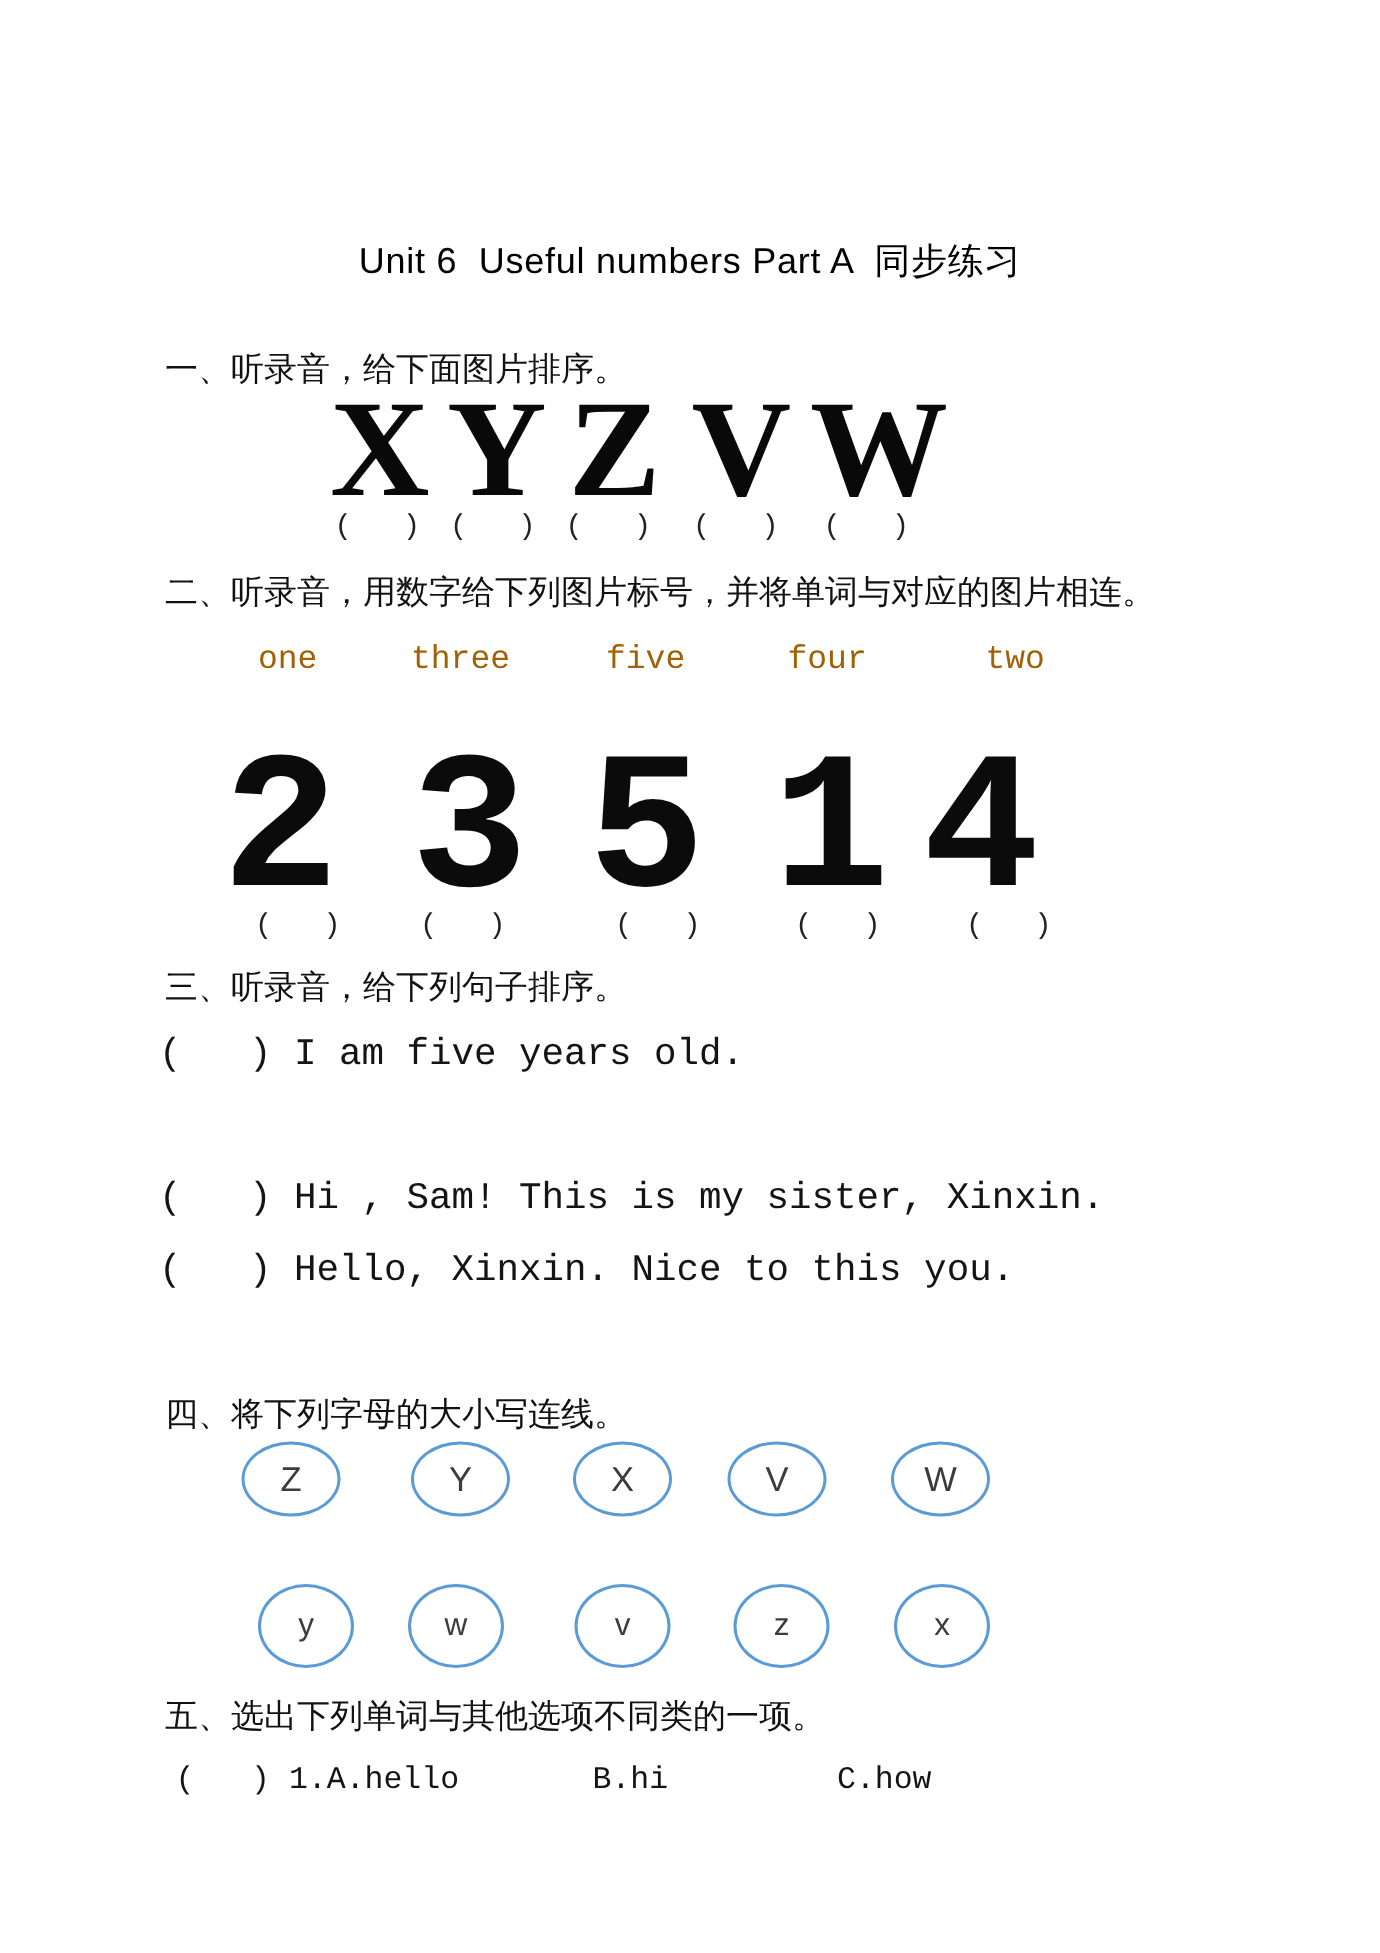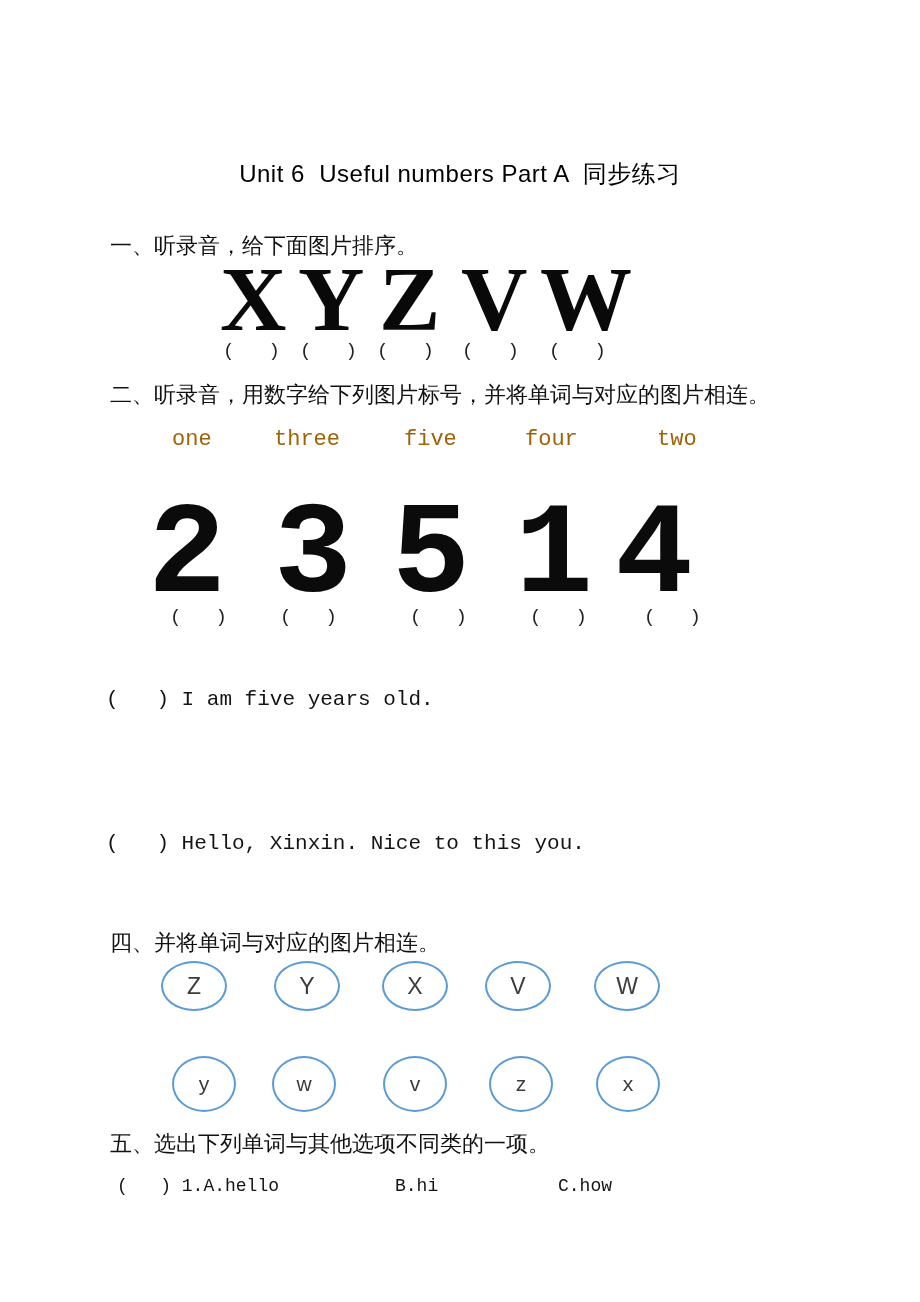--- a/index.html
+++ b/index.html
@@ -12,28 +12,28 @@
            font-family:Liberation Mono, monospace;white-space:pre;}
   .bigletter{position:absolute;top:246px;height:66px;line-height:66px;
              font-family:"Liberation Serif",serif;font-weight:bold;font-size:92px;color:#090909;}
   .slot{position:absolute;font-family:"Liberation Mono",monospace;font-size:19px;
         color:#222;white-space:pre;}
   .word{position:absolute;top:407px;font-family:"Liberation Mono",monospace;
         font-size:22px;color:#a16207;}
   .bignum{position:absolute;top:482px;height:110px;line-height:110px;
           font-family:"Liberation Mono",monospace;font-weight:bold;font-size:130px;color:#0b0b0b;}
   .sentence{position:absolute;left:106px;font-family:"Liberation Mono",monospace;
-            font-size:21px;color:#141414;white-space:pre;}
+            font-size:25px;color:#141414;white-space:pre;}
   .oval{position:absolute;border:2px solid #5b9bd5;border-radius:50%;background:#fff;
         display:flex;align-items:center;justify-content:center;
         font-family:"Liberation Sans",sans-serif;color:#3c3c3c;}
   .oval-u{width:62px;height:46px;top:941px;font-size:23px;}
   .oval-l{width:60px;height:52px;top:1036px;font-size:21px;}
   .qline{position:absolute;top:1156px;font-family:"Liberation Mono",monospace;
-         font-size:18px;color:#141414;white-space:pre;}
+         font-size:21px;color:#141414;white-space:pre;}
 </style>
 </head>
 <body>
 
 <div class="page">
 
   <div class="title">Unit 6  Useful numbers Part A  同步练习</div>
 
   <div class="heading" style="top:211px">一、听录音，给下面图片排序。</div>
   <div class="bigletter" style="left:220px">X</div>
@@ -57,24 +57,26 @@
   <div class="bignum" style="left:274px">3</div>
   <div class="bignum" style="left:392px">5</div>
   <div class="bignum" style="left:515px">1</div>
   <div class="bignum" style="left:615px">4</div>
   <div class="slot" style="left:170px;top:586px">(   )</div>
   <div class="slot" style="left:280px;top:586px">(   )</div>
   <div class="slot" style="left:410px;top:586px">(   )</div>
   <div class="slot" style="left:530px;top:586px">(   )</div>
   <div class="slot" style="left:644px;top:586px">(   )</div>
 
+  <div class="heading" style="top:623px">三、听录音，给下列句子排序。</div>
   <div class="sentence" style="top:668px">(   ) I am five years old.</div>
+  <div class="sentence" style="top:764px">(   ) Hi , Sam! This is my sister, Xinxin.</div>
   <div class="sentence" style="top:812px">(   ) Hello, Xinxin. Nice to this you.</div>
 
-  <div class="heading" style="top:908px">四、并将单词与对应的图片相连。</div>
+  <div class="heading" style="top:908px">四、将下列字母的大小写连线。</div>
   <div class="oval oval-u" style="left:161px">Z</div>
   <div class="oval oval-u" style="left:274px">Y</div>
   <div class="oval oval-u" style="left:382px">X</div>
   <div class="oval oval-u" style="left:485px">V</div>
   <div class="oval oval-u" style="left:594px">W</div>
   <div class="oval oval-l" style="left:172px">y</div>
   <div class="oval oval-l" style="left:272px">w</div>
   <div class="oval oval-l" style="left:383px">v</div>
   <div class="oval oval-l" style="left:489px">z</div>
   <div class="oval oval-l" style="left:596px">x</div>

